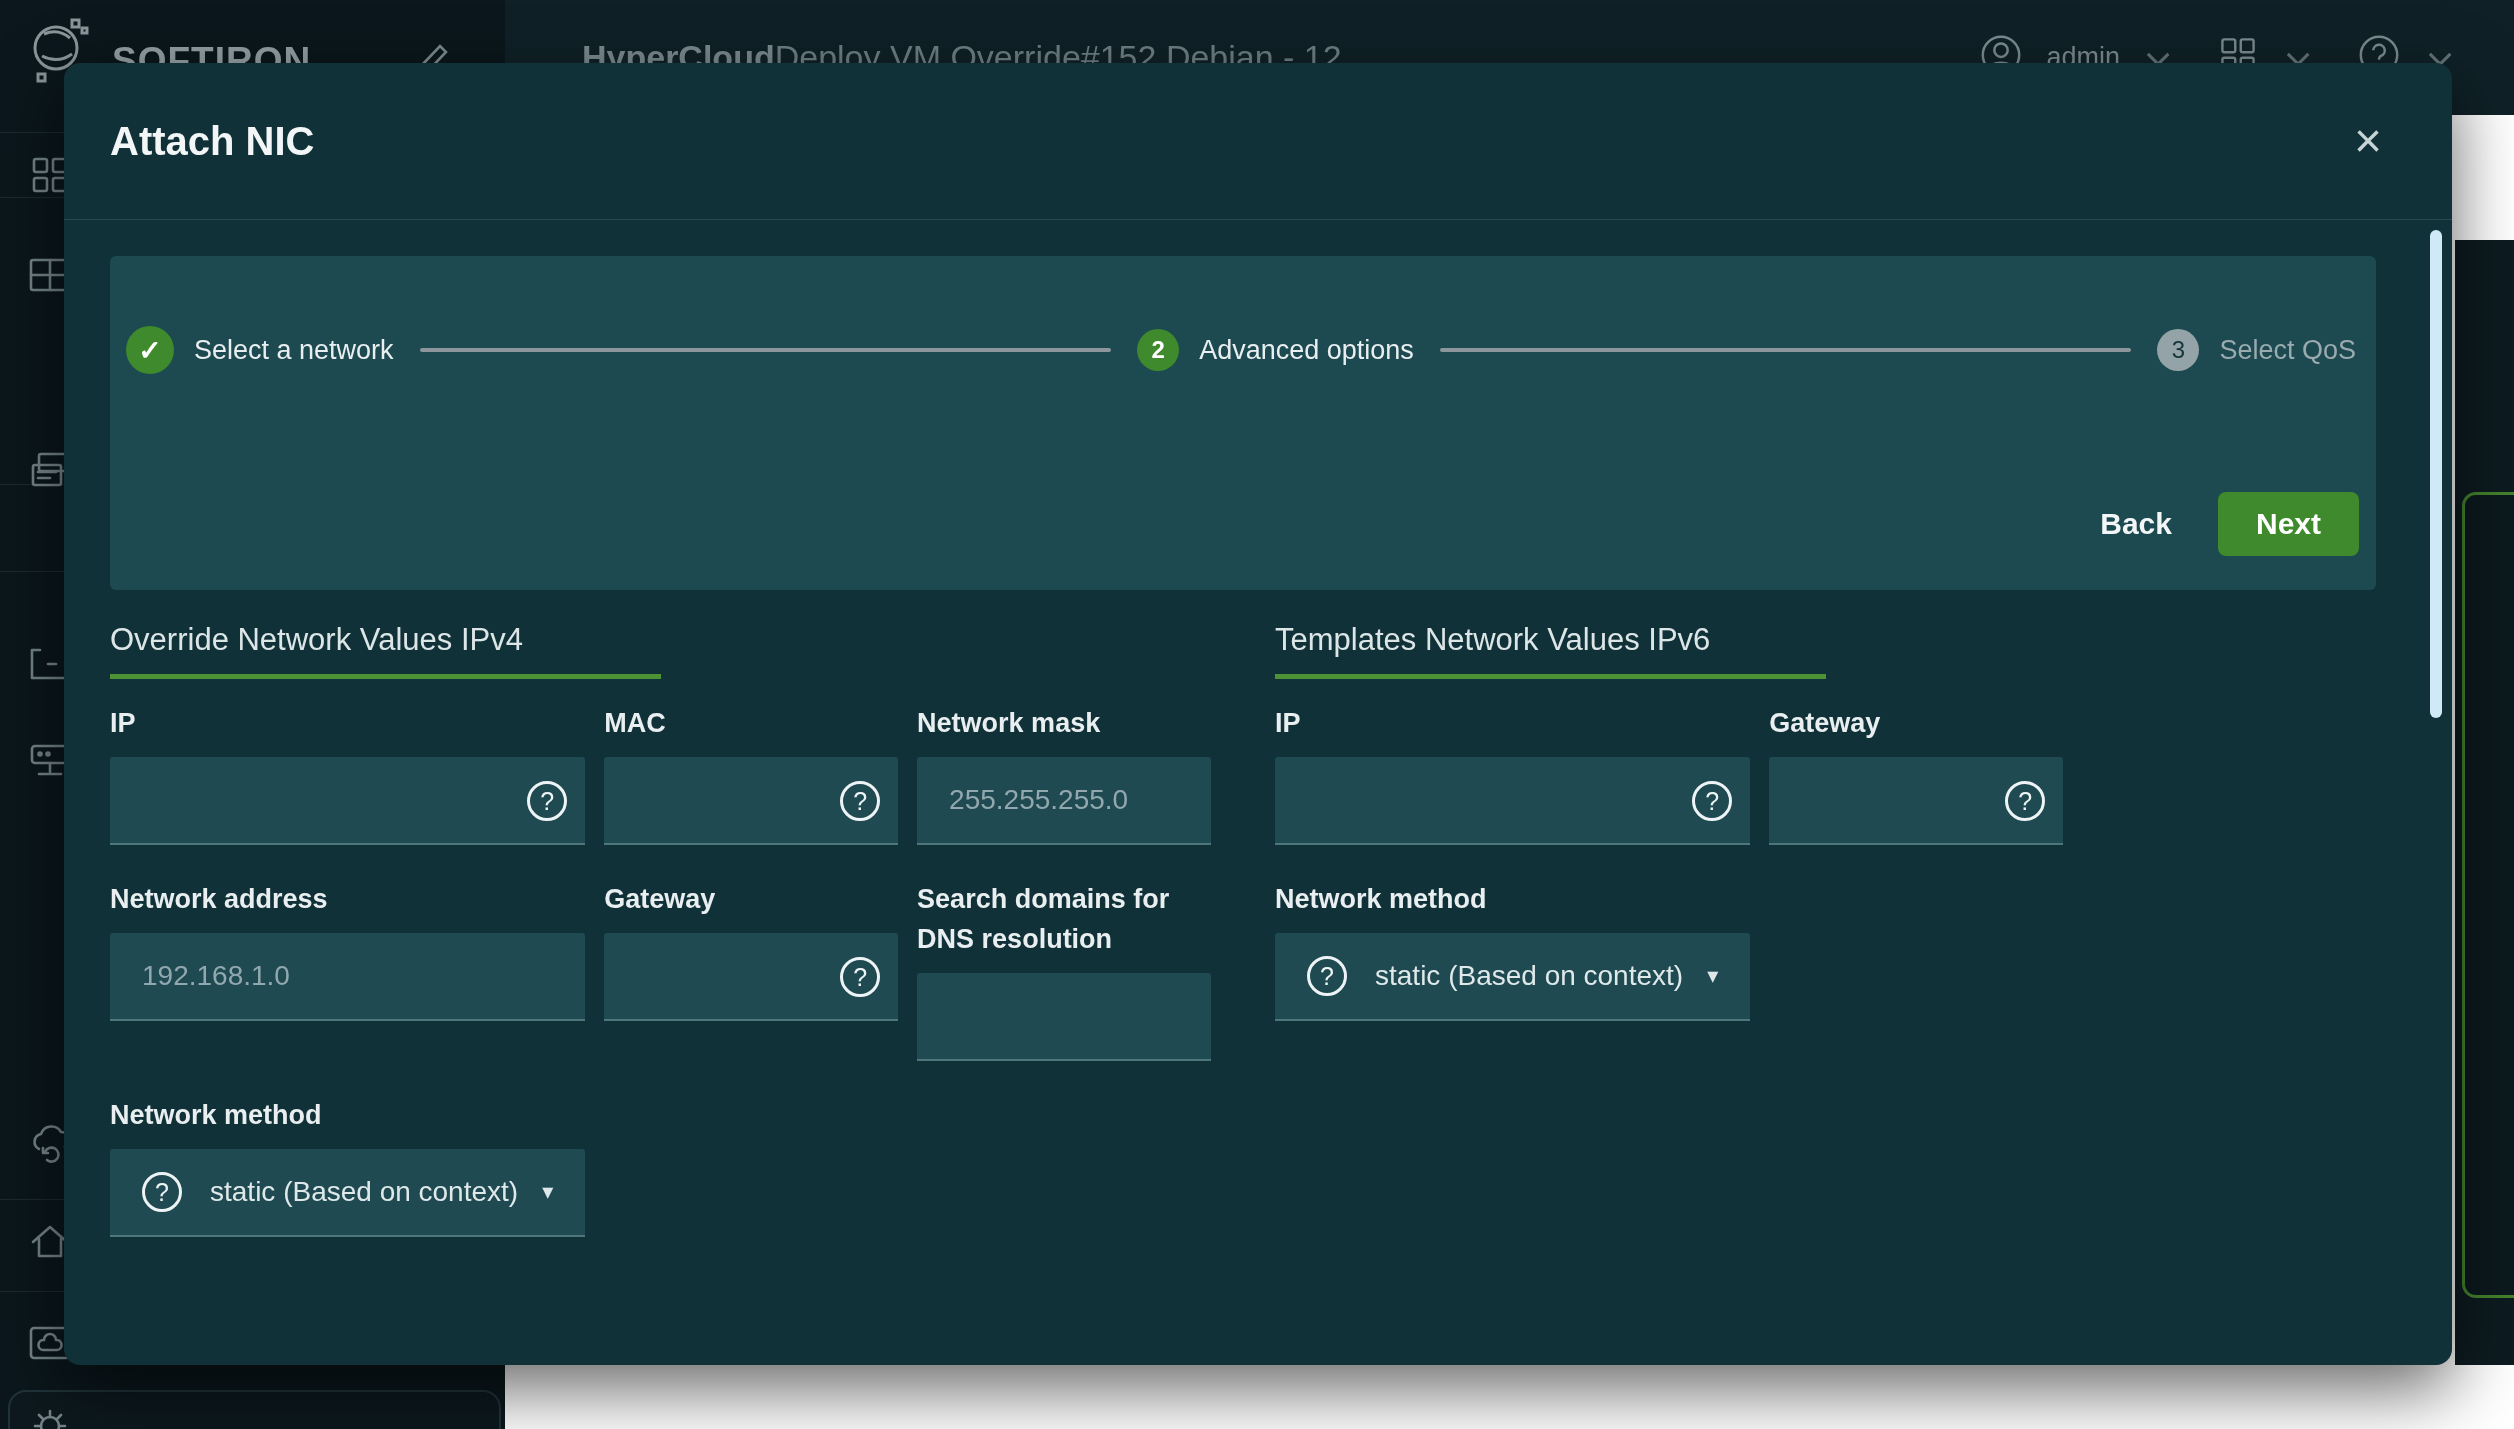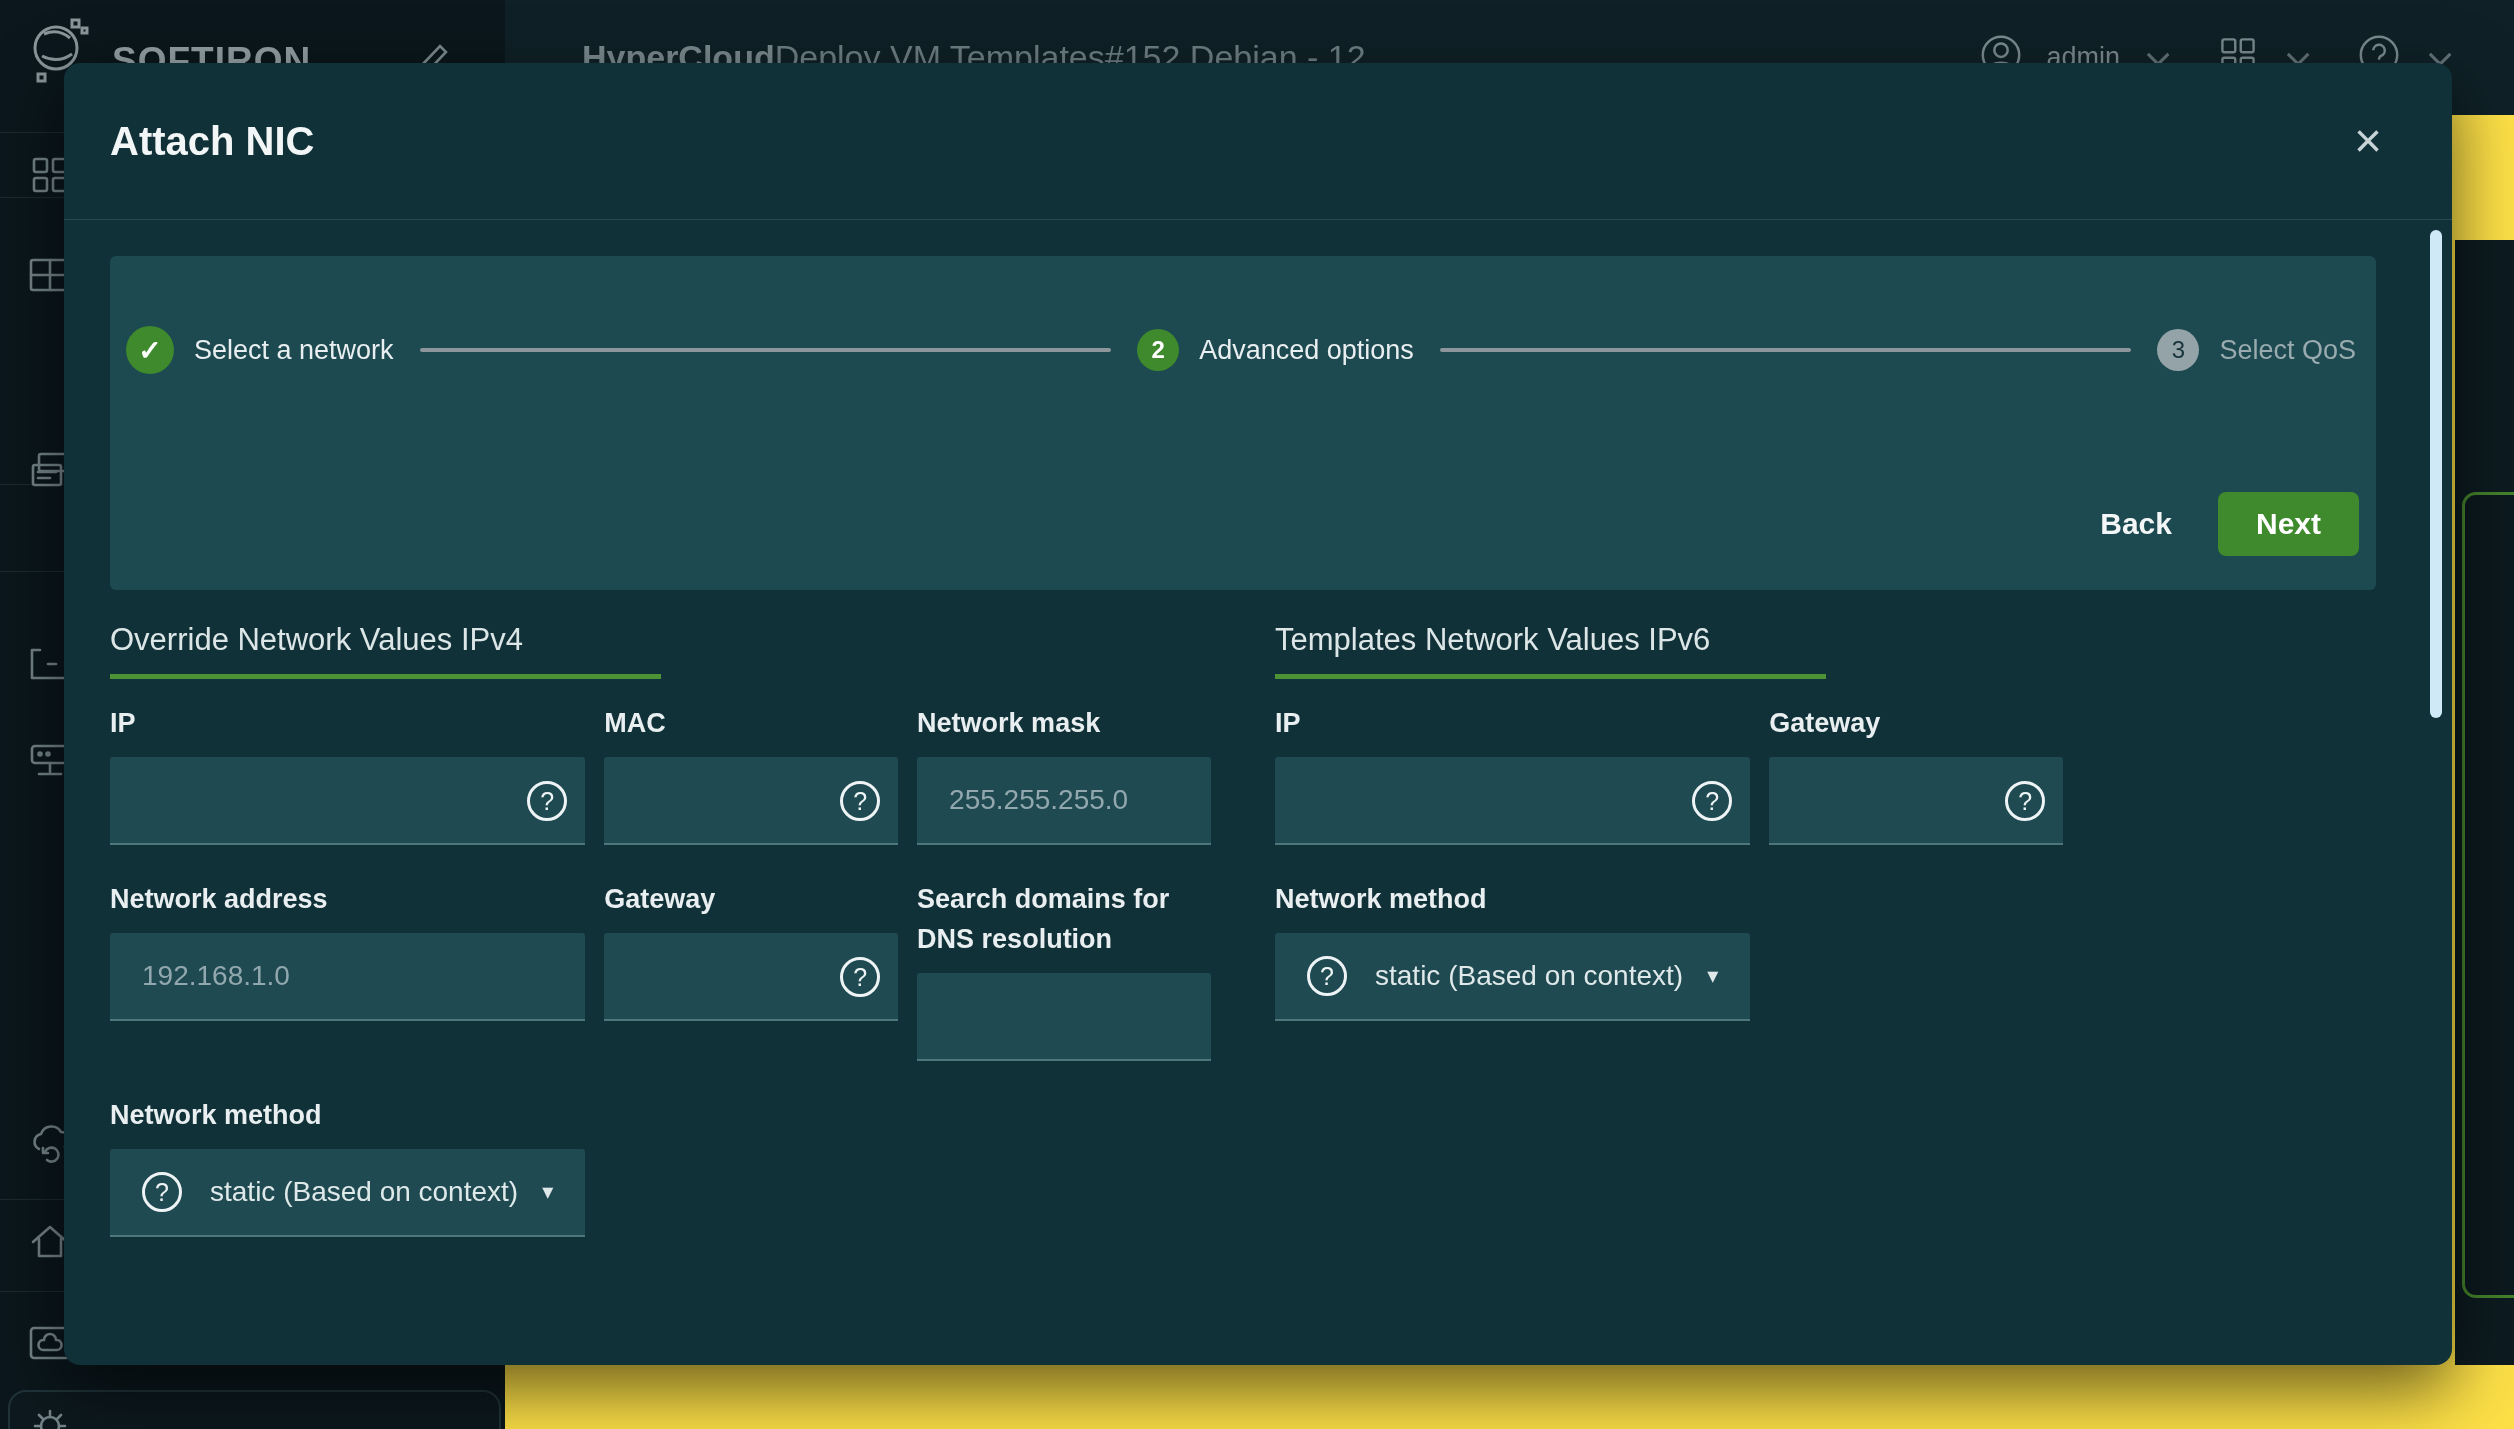--- a/index.html
+++ b/index.html
@@ -1,16 +1,16 @@
 <!DOCTYPE html>
 <html><head>
 <meta charset="utf-8">
 <style>
   html,body{margin:0;padding:0;background:#0a1519;font-family:"Liberation Sans",sans-serif;}
-  .stage{position:relative;width:2514px;height:1429px;overflow:hidden;background:#fde047;}
+  .stage{position:relative;width:2514px;height:1429px;overflow:hidden;background:#ffffff;}
 
   
   .sidebar{position:absolute;left:0;top:0;width:505px;height:1429px;background:#0b171c;}
   .side-div{position:absolute;left:0;width:505px;height:1px;background:#1a2b30;}
   .side-icon{position:absolute;left:26px;width:48px;height:48px;}
   .side-icon svg{stroke:#76868b;fill:none;stroke-width:2.6;stroke-linecap:round;stroke-linejoin:round;}
   .brand-logo{position:absolute;left:30px;top:12px;width:64px;height:90px;}
   .brand-logo svg{stroke:#8a969a;fill:none;stroke-width:3;}
   .brand-text{position:absolute;left:112px;top:40px;font-size:37px;font-weight:700;letter-spacing:1px;color:#93a1a4;}
   .edit-ic{position:absolute;left:412px;top:40px;width:38px;height:38px;}
@@ -159,21 +159,21 @@
       <svg viewBox="0 0 48 48">
           <circle cx="24" cy="24" r="9"></circle>
           <path d="M24 9 v6 M24 33 v6 M9 24 h6 M33 24 h6 M13 13 l4 4 M31 31 l4 4 M35 13 l-4 4 M17 31 l-4 4"></path>
         </svg>
     </span>
   </div>
 
   <div class="topbar">
     <div class="crumbs">
       <span class="crumb-app">HyperCloud</span>
-      <span>Deploy VM Templates</span>
+      <span>Deploy VM Override</span>
       <span>#152 Debian - 12</span>
     </div>
     <div class="topbar-right">
       <span>
         <svg viewBox="0 0 48 48" width="46" height="46">
             <circle cx="24" cy="24" r="19"></circle>
             <circle cx="24" cy="19" r="7"></circle>
             <path d="M11 38 c3 -8 23 -8 26 0"></path>
           </svg>
       </span>

